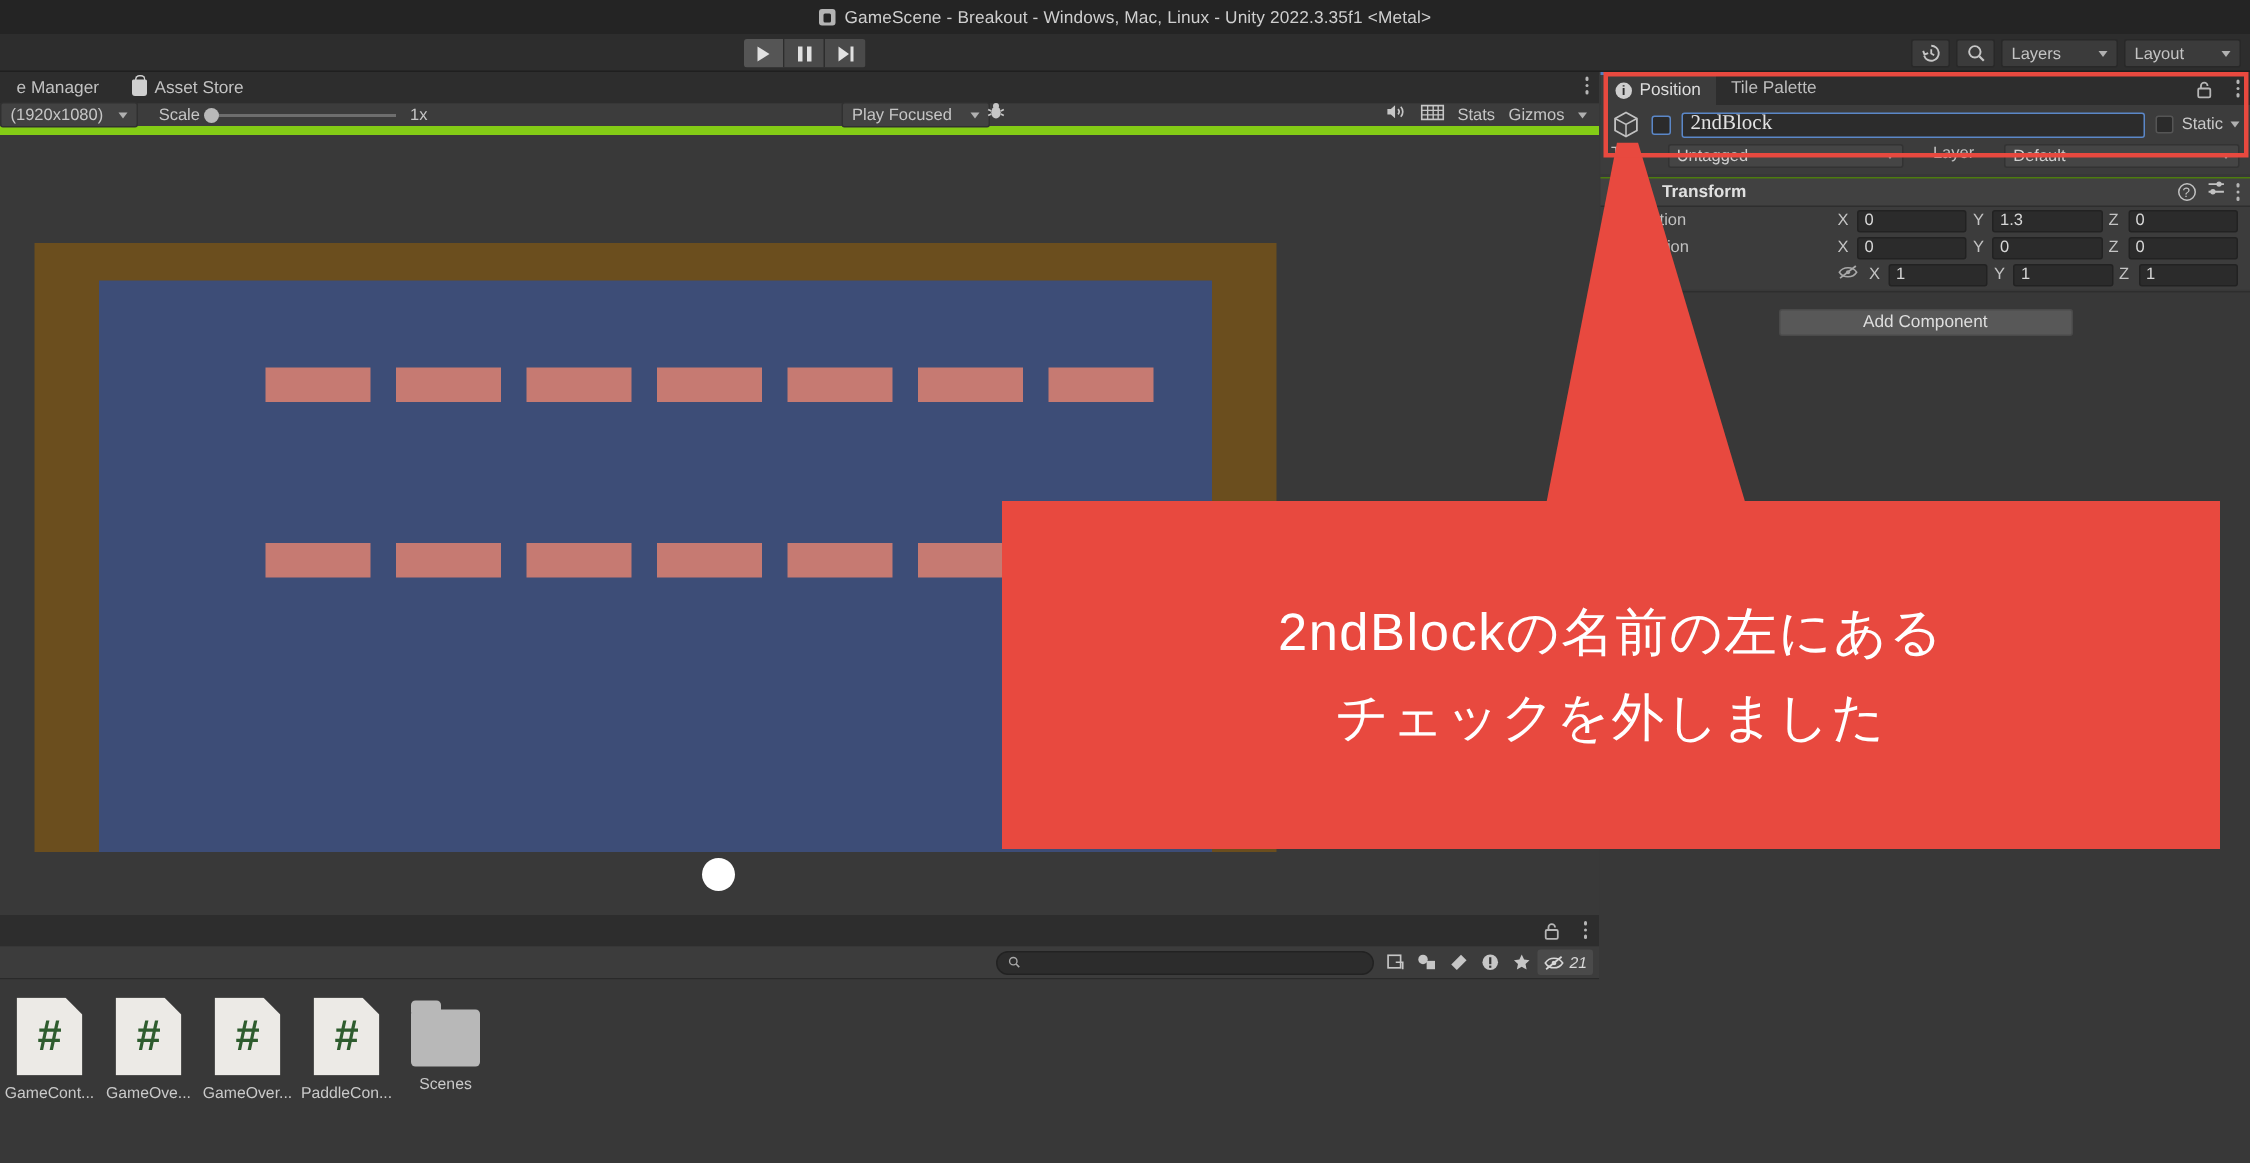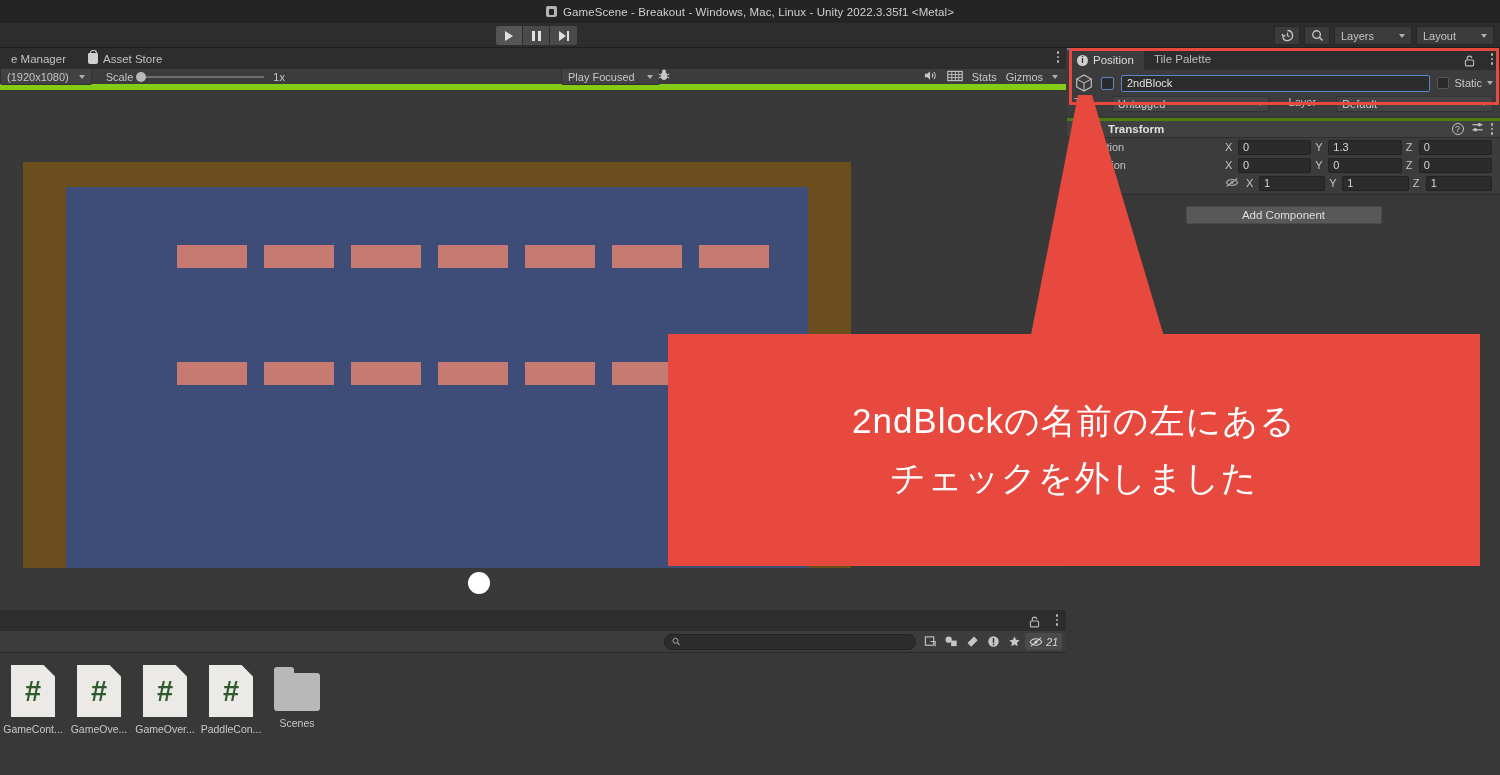--- a/index.html
+++ b/index.html
@@ -258,21 +258,21 @@
   .go-check {
     width: 13px; height: 13px; background: #2b2b2b;
     border: 1px solid #5b87c8; border-radius: 2px; cursor: pointer; flex: 0 0 auto;
   }
   .name-field {
     flex: 1; height: 17px; background: #2c2c2c; border: 1px solid #5b87c8;
     border-radius: 2px; display: flex; align-items: center; padding: 0 5px;
   }
   .name-field input {
     background: transparent; border: none; outline: none; color: #e2e2e2;
-    font-size: 11px; width: 100%; font-family: Liberation Sans, sans-serif;
+    font-size: 14px; width: 100%; font-family: Liberation Serif, serif;
   }
   .static-group { display: flex; align-items: center; gap: 5px; flex: 0 0 auto; }
   .static-box {
     width: 12px; height: 12px; background: #2b2b2b; border: 1px solid #555;
     border-radius: 2px; cursor: pointer;
   }
   .static-lbl { color: #c9c9c9; font-size: 11px; }
 
   .in-taglayer {
     position: absolute; left: 0; top: 48px; width: 433px; height: 20px;
@@ -280,21 +280,21 @@
   }
   .tl-label { color: #c2c2c2; font-size: 11px; flex: 0 0 auto; }
   .tl-drop {
     height: 16px; background: #454545; border: 1px solid #333; border-radius: 2px;
     display: flex; align-items: center; justify-content: space-between;
     padding: 0 5px; color: #cfcfcf; font-size: 11px; cursor: pointer;
   }
 
   .comp-header {
     position: absolute; left: 0; top: 70px; width: 433px; height: 20px;
-    background: #414141; border-top: 3px solid #4d7c0f; border-bottom: 1px solid #2e2e2e;
+    background: #414141; border-top: 1px solid #4d7c0f; border-bottom: 1px solid #2e2e2e;
     display: flex; align-items: center; padding: 0 7px; gap: 6px;
   }
   .foldout {
     width: 0; height: 0; border-left: 4.5px solid transparent;
     border-right: 4.5px solid transparent; border-top: 5px solid #b5b5b5; cursor: pointer;
   }
   .comp-title { color: #e0e0e0; font-size: 11.5px; font-weight: bold; }
   .comp-tools { margin-left: auto; display: flex; align-items: center; gap: 7px; }
   .help-circ {
     width: 12px; height: 12px; border-radius: 50%; border: 1.4px solid #c2c2c2;

